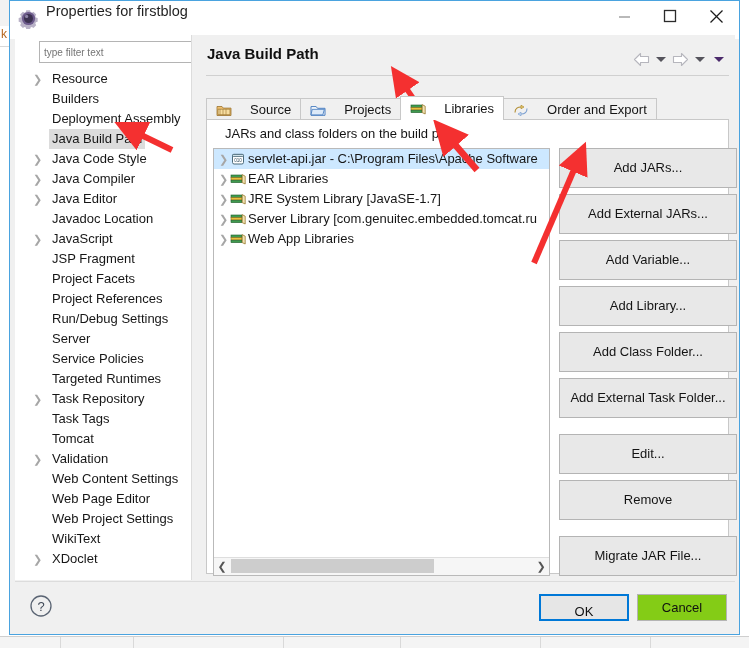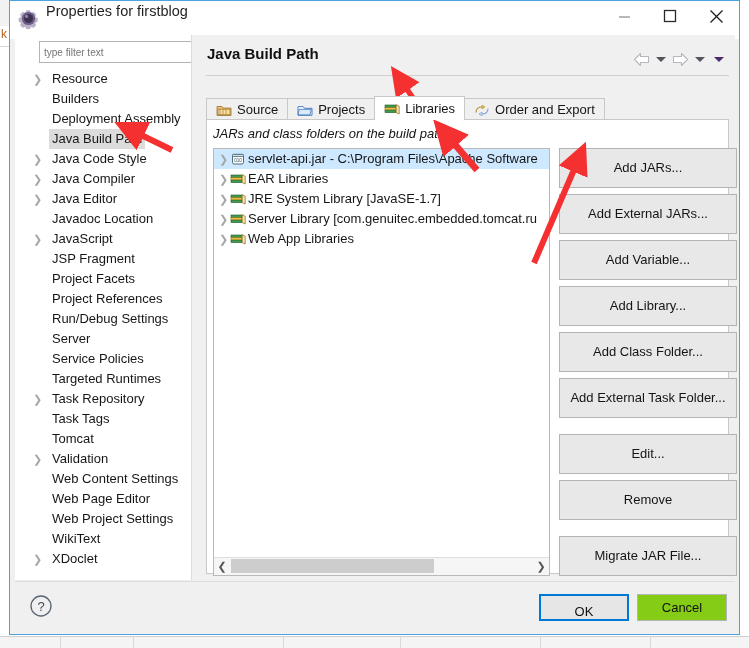--- a/index.html
+++ b/index.html
@@ -119,43 +119,43 @@
     background:#d0d0d0;
   }
 
   
   #tabs{
     position:absolute;left:14px;top:61px;height:24px;
     display:flex;align-items:flex-end;
   }
   .tab{
     height:22px;box-sizing:border-box;
-    display:flex;align-items:center;gap:5px;
+    display:flex;align-items:center;gap:18px;
     padding:0 9px;
     border:1px solid #c8c8c8;border-bottom:none;
     background:#f0f0f0;
     font-size:13px;color:#141414;
     cursor:default;white-space:nowrap;
     margin-right:-1px;
     position:relative;
   }
   .tab.active{
     background:#ffffff;height:24px;border-color:#c8c8c8;
     z-index:3;
   }
   .tabicon{width:16px;height:14px;display:block;flex:none;}
 
   
   #tabbody{
     position:absolute;left:14px;top:84px;right:6px;bottom:6px;
     background:#ffffff;border:1px solid #c8c8c8;
   }
   #tabbody-label{
-    position:absolute;left:6px;top:6px;
-    font-size:13px;color:#141414;white-space:nowrap;font-style:italic;
+    position:absolute;left:18px;top:6px;
+    font-size:13px;color:#141414;white-space:nowrap;
   }
 
   
   #listbox{
     position:absolute;left:6px;top:28px;width:337px;height:428px;
     border:1px solid #b9b9b9;background:#ffffff;box-sizing:border-box;
     overflow:hidden;
   }
   .litem{
     position:relative;height:20px;line-height:20px;

